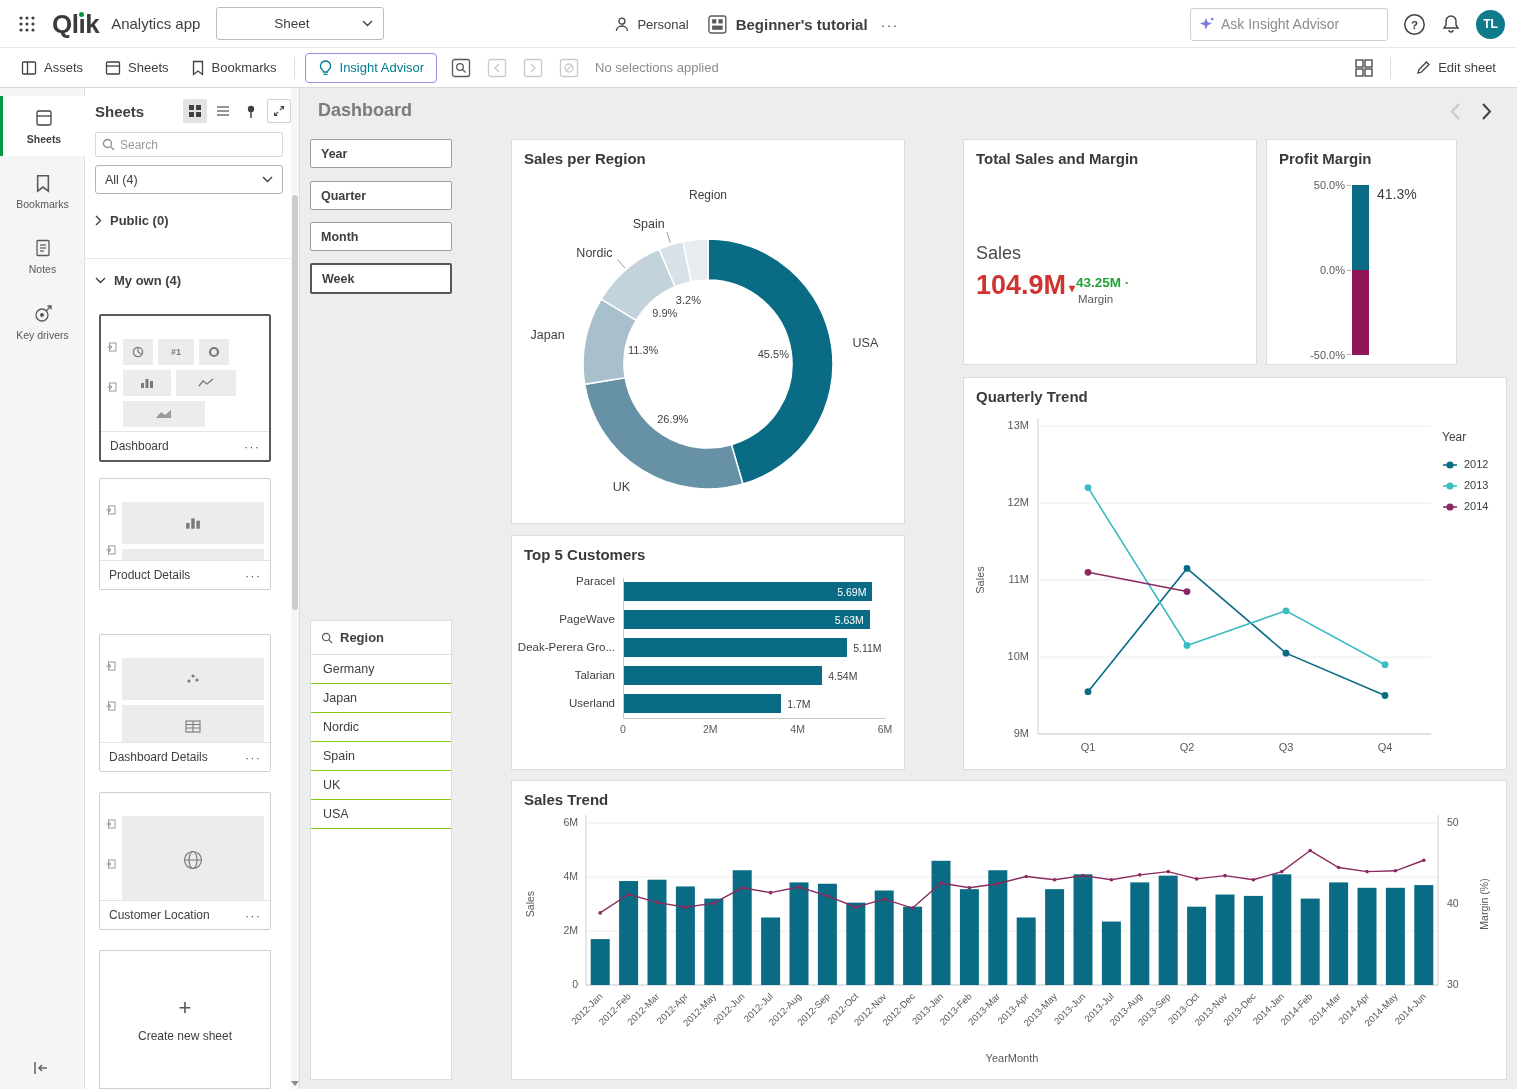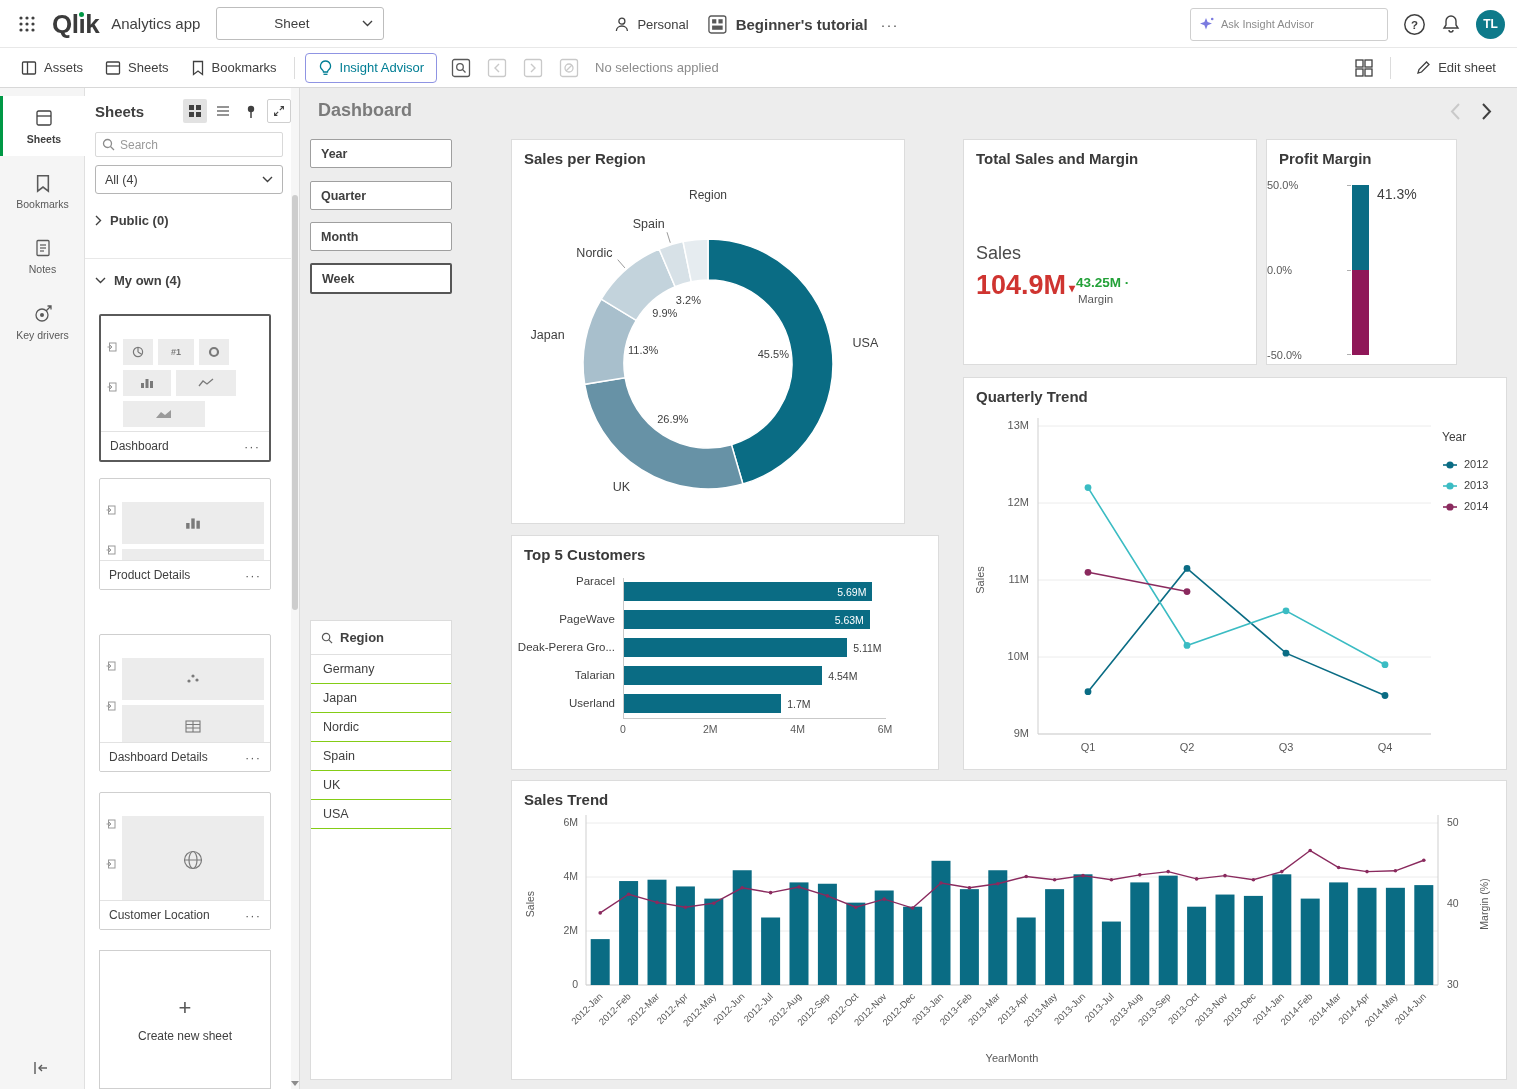--- a/index.html
+++ b/index.html
@@ -17,21 +17,21 @@
 .logo-dot{position:absolute;left:0.5px;top:1.5px;width:5px;height:5px;border-radius:50%;background:#009845}
 #app-type{margin-left:12px;font-size:15px;color:#404040}
 #sheet-dd{margin-left:16px;width:168px;height:33px;border:1px solid #bdbdbd;border-radius:3px;display:flex;align-items:center;padding:0 10px;font-size:13.5px;gap:6px;background:#fff}
 #sheet-dd span{flex:1;text-align:center}
 #center-group{position:absolute;left:50%;top:0;transform:translateX(-50%);height:48px;display:flex;align-items:center;gap:9px;white-space:nowrap}
 #center-group .space-label{font-size:13px}
 #app-title{font-size:15px;font-weight:600}
 #more-btn{font-size:15px;letter-spacing:1px;color:#595959;padding:0 4px}
 #right-group{position:absolute;right:12px;top:0;height:48px;display:flex;align-items:center;gap:15px}
 #insight-input{width:198px;height:33px;border:1px solid #cfcfcf;border-radius:3px;display:flex;align-items:center;padding:0 8px;gap:6px;background:#fff}
-#insight-input input{border:none;outline:none;flex:1;font-size:11px;color:#ef4444;min-width:0}
+#insight-input input{border:none;outline:none;flex:1;font-size:14px;color:#ef4444;min-width:0}
 #insight-input input::placeholder{color:#8c8c8c}
 .avatar{width:29px;height:29px;border-radius:50%;background:#0e7a8a;color:#fff;font-size:12px;font-weight:700;display:flex;align-items:center;justify-content:center}
 
 #toolbar{position:absolute;top:48px;left:0;right:0;height:40px;display:flex;align-items:center;padding:0 10px;border-bottom:1px solid #d8d8d8;background:#fff;z-index:5}
 .tbtn{display:flex;align-items:center;gap:7px;font-size:13px;padding:0 11px;height:40px;color:#404040}
 .vdiv{width:1px;height:22px;background:#dcdcdc;margin:0 6px}
 #ia-btn{display:flex;align-items:center;gap:7px;font-size:13px;color:#007e94;border:1px solid #8f94e3;border-radius:4px;height:30px;padding:0 12px;margin-left:4px;background:#fff}
 .tool-ico{width:24px;height:24px;display:flex;align-items:center;justify-content:center;margin-left:12px}
 #sel-status{margin-left:14px;font-size:13px;color:#8c8c8c}
 #tb-right{margin-left:auto;display:flex;align-items:center;gap:8px}
@@ -81,38 +81,38 @@
 #nav-prev{left:1142px}
 #nav-next{left:1174px}
 .filter-btn{position:absolute;left:10px;width:142px;height:29px;background:#fff;border:1px solid #9f9f9f;border-radius:2px;font-size:12.5px;font-weight:600;text-align:left;padding:0 10px;color:#404040}
 #fb-year{top:51px}
 #fb-quarter{top:93px}
 #fb-month{top:134px}
 #fb-week{top:175px;height:31px;border:2px solid #565656}
 .card{position:absolute;background:#fff;border:1px solid #dcdcdc}
 .card-title{position:absolute;top:10px;left:12px;font-size:15px;font-weight:700;color:#3a3a3a;z-index:2}
 #card-pie{left:211px;top:51px;width:394px;height:385px}
-#card-top5{left:211px;top:447px;width:428px;height:235px}
+#card-top5{left:211px;top:447px;width:394px;height:235px}
 #card-kpi{left:663px;top:51px;width:294px;height:226px}
 #card-gauge{left:966px;top:51px;width:191px;height:226px}
 #card-quarterly{left:663px;top:289px;width:544px;height:393px}
 #card-salestrend{left:211px;top:692px;width:996px;height:300px}
 .chart-svg{position:absolute;left:0;top:0}
 #donut-legend{position:absolute;top:48px;left:0;right:0;text-align:center;font-size:12px;color:#404040;z-index:2}
 
 #kpi-sales-label{position:absolute;left:12px;top:103px;font-size:18px;color:#4a4a4a}
 #kpi-primary{position:absolute;left:12px;top:130px;font-size:27px;font-weight:700}
 #kpi-primary .ind{font-size:12px;vertical-align:2px;margin-left:3px}
 #kpi-secondary{position:absolute;left:112px;top:135px;font-size:13.5px;font-weight:700}
 #kpi-secondary-label{position:absolute;left:114px;top:153px;font-size:11.5px;color:#595959}
 
 .gauge-bar{position:absolute;left:85px;top:45px;width:17px;height:170px;background:#eee}
 #gauge-pos{position:absolute;top:0;left:0;width:100%;height:85px}
 #gauge-neg{position:absolute;top:85px;left:0;width:100%;height:85px}
-.gtick{position:absolute;left:0;width:78px;transform:translateY(-50%);font-size:11px;color:#595959}
+.gtick{position:absolute;left:0;width:78px;text-align:right;transform:translateY(-50%);font-size:11px;color:#595959}
 .gtick-mark{position:absolute;left:80px;width:4px;height:1px;background:#b0b0b0}
 #gauge-value{position:absolute;left:110px;top:46px;font-size:14px;color:#404040}
 
 #t5-axis{position:absolute;left:111px;top:42px;width:263px;height:141px;border-left:1px solid #c9c9c9;border-bottom:1px solid #c9c9c9}
 .t5-name{position:absolute;left:0;width:103px;text-align:right;font-size:11.5px;color:#404040;white-space:nowrap;overflow:hidden}
 .t5-bar{position:absolute;left:112px;height:19px}
 .t5-val{position:absolute;font-size:10.5px;color:#404040;white-space:nowrap}
 .t5-tick{position:absolute;top:187px;transform:translateX(-50%);font-size:10.5px;color:#595959}
 
 #listbox{position:absolute;left:10px;top:532px;width:142px;height:460px;background:#fff;border:1px solid #dcdcdc}

